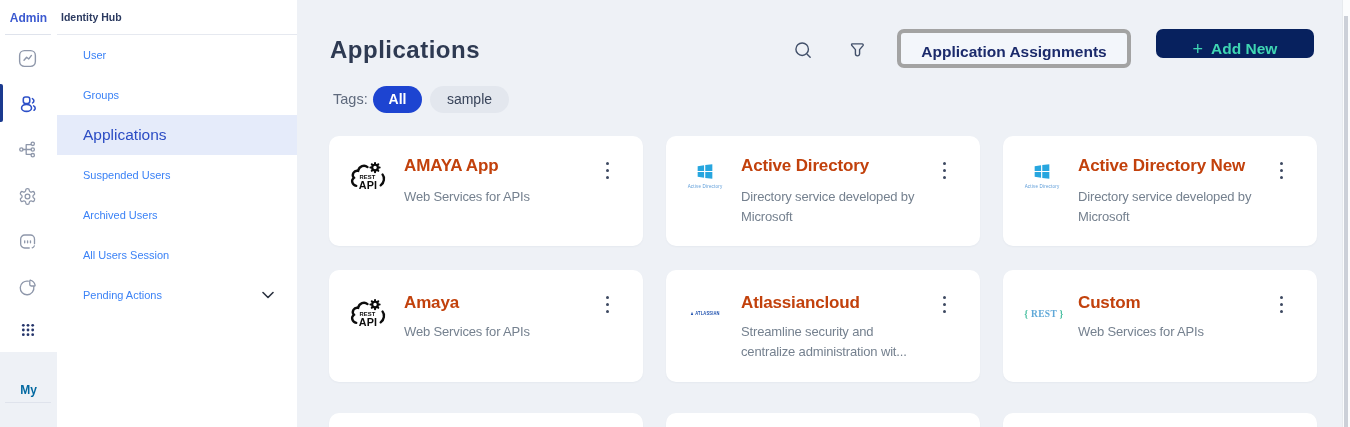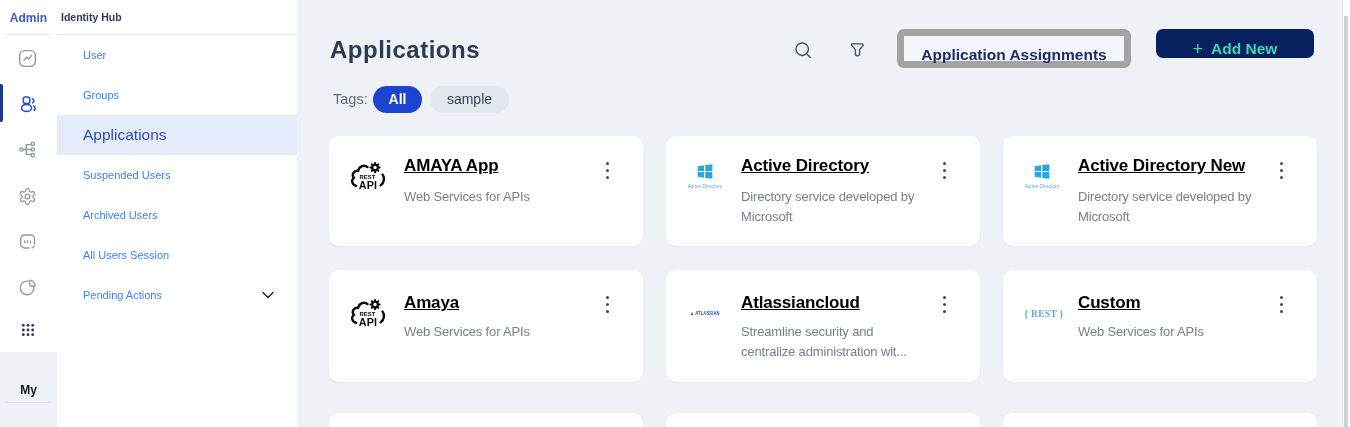--- a/index.html
+++ b/index.html
@@ -3,48 +3,48 @@
 <meta charset="utf-8">
 <style>
 * { margin:0; padding:0; box-sizing:border-box; }
 html,body { width:1350px; height:427px; overflow:hidden; font-family:"Liberation Sans", sans-serif; background:#eef1f6; }
 
 
 .rail { position:absolute; left:0; top:0; width:57px; height:352px; background:#fff; }
 .rail .admin { position:absolute; left:0; top:11px; width:57px; text-align:center; font-size:12px; font-weight:600; color:#3c5ad0; }
 .rail .hr1 { position:absolute; left:5px; right:6px; top:34px; border-top:1px solid #dfe3ec; }
 .rail .hr2 { position:absolute; left:5px; right:6px; top:402px; border-top:1px solid #dfe3ec; }
-.rail .my { position:absolute; left:0; top:383px; width:57px; text-align:center; font-size:12px; font-weight:600; color:#0f172a; }
+.rail .my { position:absolute; left:0; top:383px; width:57px; text-align:center; font-size:12px; font-weight:600; color:#0369a1; }
 .ric { position:absolute; left:17px; width:21px; height:21px; }
 .activebar { position:absolute; left:0; top:84px; width:3px; height:38px; background:#1b3a8f; border-radius:0 2px 2px 0; }
 
 
 .panel { position:absolute; left:57px; top:0; width:240px; height:427px; background:#fff; }
 .panel .hd { position:absolute; left:4px; top:11px; font-size:10.5px; font-weight:700; color:#2b3a60; }
 .panel .hr { position:absolute; left:0; right:0; top:34px; border-top:1px solid #e6e9f0; }
 .mi { position:absolute; left:0; width:240px; height:40px; line-height:40px; padding-left:26px; font-size:11px; color:#3b82f6; font-weight:500; }
 .mi.active { background:#e5ebfa; color:#2b4cc4; font-size:15.5px; font-weight:500; }
 .chev { position:absolute; right:23px; top:14px; width:12px; height:12px; }
 
 
 .h1 { position:absolute; left:330px; top:36px; font-size:24px; font-weight:700; color:#2e3a52; letter-spacing:0.5px; }
 .icbtn { position:absolute; top:40px; width:20px; height:20px; }
-.btn1 { position:absolute; left:897px; top:29px; width:234px; height:39px; background:#f3f6fb; border:7px solid #a3a3a3; border-radius:7px; text-align:center; line-height:37px; font-size:15.5px; font-weight:700; color:#1b2a6b; }
+.btn1 { position:absolute; left:897px; top:29px; width:234px; height:39px; background:#f3f6fb; border:4px solid #a3a3a3; border-radius:7px; text-align:center; line-height:37px; font-size:15.5px; font-weight:700; color:#1b2a6b; }
 .btn2 { position:absolute; left:1156px; top:29px; width:158px; height:29px; background:#07215e; border-radius:7px; text-align:center; line-height:39px; font-size:15.5px; font-weight:700; color:#3fd6b3; }
 .btn2 .plus { font-weight:400; font-size:18px; margin-right:8px; position:relative; top:1px; }
 
 
 .tagslbl { position:absolute; left:333px; top:91px; font-size:14.5px; color:#5f6a7d; }
 .pill { position:absolute; top:86px; height:27px; border-radius:13.5px; font-size:14px; line-height:27px; text-align:center; }
 .pill.all { left:373px; width:49px; background:#1d44d1; color:#fff; font-weight:700; }
 .pill.sample { left:430px; width:79px; background:#e3e7ee; color:#39445a; font-weight:500; }
 
 
 .card { position:absolute; width:314px; background:#fff; border-radius:10px; box-shadow:0 1px 2px rgba(25,39,80,0.04); }
-.card .title { position:absolute; left:75px; top:20px; font-size:17px; font-weight:700; color:#000000; letter-spacing:-0.15px;text-decoration:underline; }
+.card .title { position:absolute; left:75px; top:20px; font-size:17px; font-weight:700; color:#c2410c; letter-spacing:-0.15px; }
 .card .sub { position:absolute; left:75px; top:51px; width:180px; font-size:13px; line-height:19.5px; color:#75818f; letter-spacing:-0.15px; }
 .kebab { position:absolute; left:277px; top:26px; width:5px; }
 .kebab i { display:block; width:3.2px; height:3.2px; border-radius:50%; background:#3d4961; margin-bottom:3.8px; }
 .logo { position:absolute; left:21px; width:36px; height:30px; }
 
 
 .r1 { top:136px; height:110px; }
 .r2 { top:270px; height:112px; }
 .r3 { top:413px; height:60px; }
 .c1 { left:329px; }

